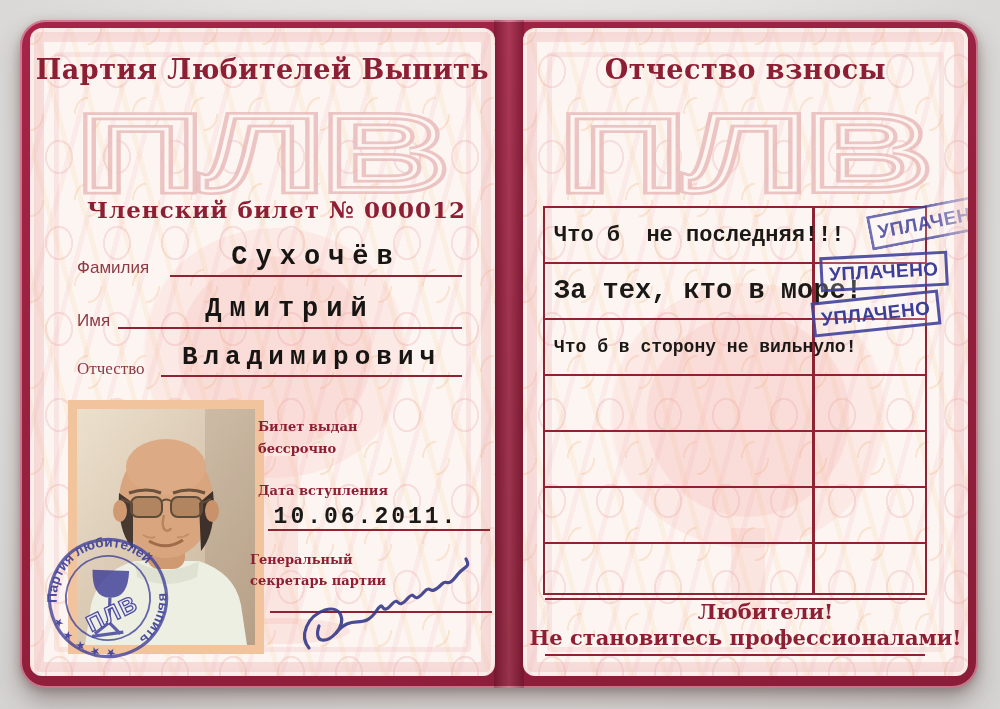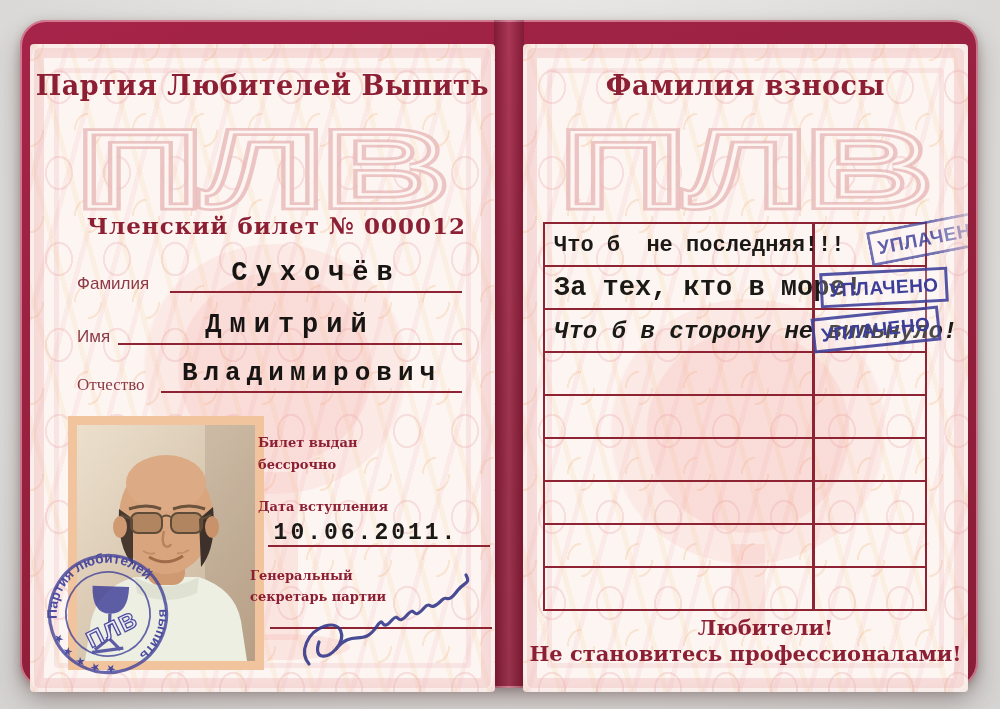--- a/index.html
+++ b/index.html
@@ -5,21 +5,21 @@
   html,body{margin:0;padding:0;width:1000px;height:709px;overflow:hidden;
     font-family:"Liberation Sans",sans-serif;}
   .scene{position:relative;width:1000px;height:709px;
     background:radial-gradient(circle at 50% 38%,#f0efed 0%,#e3e2e0 55%,#d5d4d2 100%);}
   .card{position:absolute;left:20px;top:20px;width:958px;height:668px;
     background:linear-gradient(160deg,#a62449 0%,#93203d 55%,#8a1d38 100%);
     border-radius:26px;
     box-shadow:0 14px 26px rgba(70,45,45,.38),0 3px 8px rgba(70,45,45,.28),inset 0 0 0 2px rgba(246,190,200,.55);}
   .spine{position:absolute;left:474px;top:0;width:30px;height:100%;
     background:linear-gradient(90deg,rgba(40,0,10,.25),rgba(255,235,235,.10) 50%,rgba(40,0,10,.25));}
-  .page{position:absolute;top:24px;height:648px;border-radius:4px;overflow:hidden;
+  .page{position:absolute;top:8px;height:648px;border-radius:12px;overflow:hidden;
     background-color:#fdf5f2;
     background-image:
       radial-gradient(ellipse 36% 30% at 50% 50%, transparent 57%, rgba(226,142,142,.22) 59% 66%, transparent 68%),
       radial-gradient(ellipse 36% 30% at 0% 0%, transparent 57%, rgba(238,176,118,.26) 59% 66%, transparent 68%),
       radial-gradient(ellipse 36% 30% at 100% 100%, transparent 57%, rgba(238,176,118,.26) 59% 66%, transparent 68%),
       repeating-linear-gradient(75deg, rgba(240,196,120,.13) 0 5px, transparent 5px 34px),
       repeating-linear-gradient(105deg, rgba(234,150,150,.11) 0 5px, transparent 5px 34px);
     background-size:58px 86px,58px 86px,58px 86px,auto,auto;
     box-shadow:inset 0 0 16px rgba(170,70,70,.10);}
   .page.left{left:10px;width:465px;}
@@ -45,27 +45,27 @@
   .photo svg{display:block;width:100%;height:100%;}
   .round-stamp{position:absolute;left:14px;top:506px;width:128px;height:128px;z-index:4;opacity:.92;}
   .rcol{position:absolute;z-index:3;text-align:left;font-family:"DejaVu Serif",serif;
     font-weight:bold;color:#8c1f33;font-size:13px;line-height:22px;}
   .dval{position:absolute;z-index:3;text-align:center;color:#1b1916;
     font-family:"Liberation Mono",monospace;font-weight:bold;font-size:23px;letter-spacing:3px;white-space:nowrap;}
   .sig-svg{position:absolute;left:265px;top:512px;width:185px;height:125px;z-index:4;}
   .mtable{position:absolute;left:20px;top:178px;width:384px;height:389px;z-index:3;
     border:2.5px solid #8e2433;box-sizing:border-box;}
   .mtable::before{content:"";position:absolute;top:0;bottom:0;left:267px;width:2.5px;background:#8e2433;z-index:1;}
-  .trow{position:relative;height:43px;border-bottom:2.5px solid #8e2433;box-sizing:border-box;}
+  .trow{position:relative;height:56px;border-bottom:2.5px solid #8e2433;box-sizing:border-box;}
   .trow:last-child{border-bottom:none;}
   .toast{position:absolute;left:9px;top:50%;transform:translateY(-50%);z-index:2;
     font-family:"Liberation Mono",monospace;font-weight:bold;color:#1b1916;white-space:pre;}
   .toast.t1{font-size:22px;}
   .toast.t2{font-size:27px;}
-  .toast.t3{font-size:24px;font-style:italic;}
+  .toast.t3{font-size:18px;}
   .paid{position:absolute;z-index:5;border:3px solid rgba(60,62,153,.88);color:#3c3e99;
     font-family:"Liberation Sans",sans-serif;font-weight:800;font-size:19px;line-height:1;
     padding:5px 6px;background:rgba(252,250,255,.22);white-space:nowrap;letter-spacing:.5px;}
   .paid.s1{left:345px;top:176px;transform:rotate(-11deg);opacity:.82;
     -webkit-mask-image:linear-gradient(90deg,#000 50%,transparent 97%);
             mask-image:linear-gradient(90deg,#000 50%,transparent 97%);}
   .paid.s2{left:297px;top:226px;transform:rotate(-3deg);}
   .paid.s3{left:289px;top:268px;transform:rotate(-6deg);}
   .footer{position:absolute;left:0;right:0;text-align:center;z-index:3;
     font-family:"DejaVu Serif",serif;font-weight:bold;font-size:21px;color:#8c1f33;}
@@ -176,21 +176,21 @@
         </g>
       </svg>
     </div>
 
     <div class="page right">
       <div class="ringA"></div>
       <div class="ringB"></div>
       <div class="bowl" style="left:85px;top:255px;width:280px;height:265px;"></div>
       <div class="stem" style="left:208px;top:500px;width:34px;height:90px;"></div>
 
-      <div class="hdr">Фамилия взносы</div>
+      <div class="hdr">Отчество взносы</div>
 
       <svg class="wm-svg" style="left:28px;top:74px;width:390px;height:104px;" viewBox="0 0 390 104">
         <text x="10" y="88" textLength="370" lengthAdjust="spacingAndGlyphs" font-family="Liberation Sans, sans-serif" font-weight="bold" font-size="108" fill="none" stroke="rgba(231,187,187,0.85)" stroke-width="8">ПЛВ</text>
         <text x="10" y="88" textLength="370" lengthAdjust="spacingAndGlyphs" font-family="Liberation Sans, sans-serif" font-weight="bold" font-size="108" fill="none" stroke="#fdf5f2" stroke-width="2.5">ПЛВ</text>
       </svg>
 
       <div class="mtable">
         <div class="trow">
           <span class="toast t1">Что б  не последняя!!!</span>
         </div>

